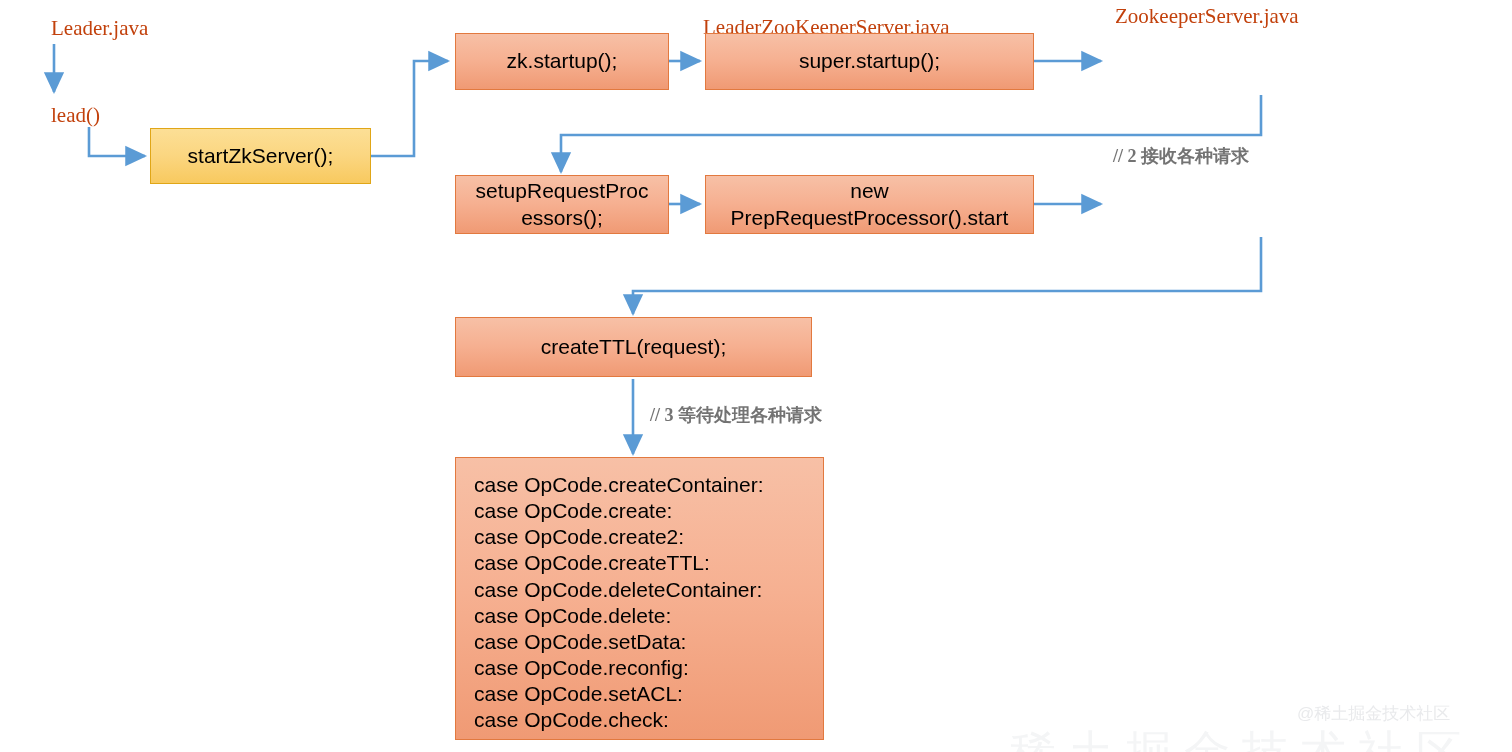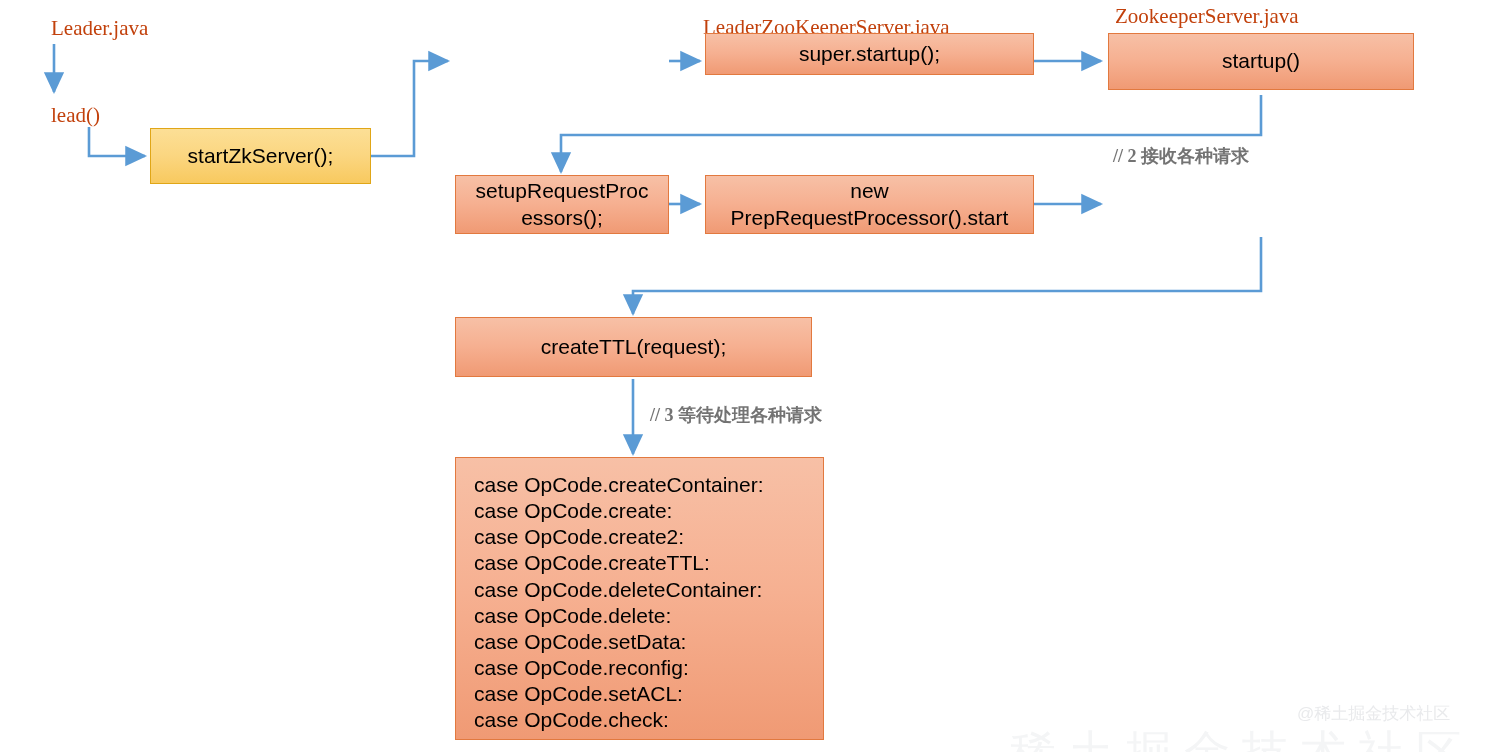--- a/index.html
+++ b/index.html
@@ -133,24 +133,24 @@
   <div class="serif-label" style="left:51px; top:105px;">lead()</div>
 
   <div class="comment-label" style="left:155px; top:147px;">// 1 启动zookeeper服务</div>
 
   <div class="comment-label" style="left:1113px; top:147px;">// 2 接收各种请求</div>
 
   <div class="comment-label" style="left:650px; top:406px;">// 3 等待处理各种请求</div>
 
   <div class="box yellow" style="left:150px; top:128px; width:221px; height:56px;">startZkServer();</div>
 
+  <div class="box orange" style="left:455px; top:33px; width:214px; height:57px;">zk.startup();</div>
 
-  <div class="box orange" style="left:705px; top:33px; width:329px; height:42px;">super.startup();</div>
+  <div class="box orange" style="left:705px; top:33px; width:329px; height:57px;">super.startup();</div>
 
-  <div class="box orange" style="left:1108px; top:33px; width:306px; height:57px;">startup()</div>
 
   <div class="box orange" style="left:455px; top:175px; width:214px; height:59px; white-space:pre-line;">setupRequestProc
 essors();</div>
 
   <div class="box orange" style="left:705px; top:175px; width:329px; height:59px; white-space:pre-line;">new
 PrepRequestProcessor().start</div>
 
 
   <div class="box orange" style="left:455px; top:317px; width:357px; height:60px;">createTTL(request);</div>
 

